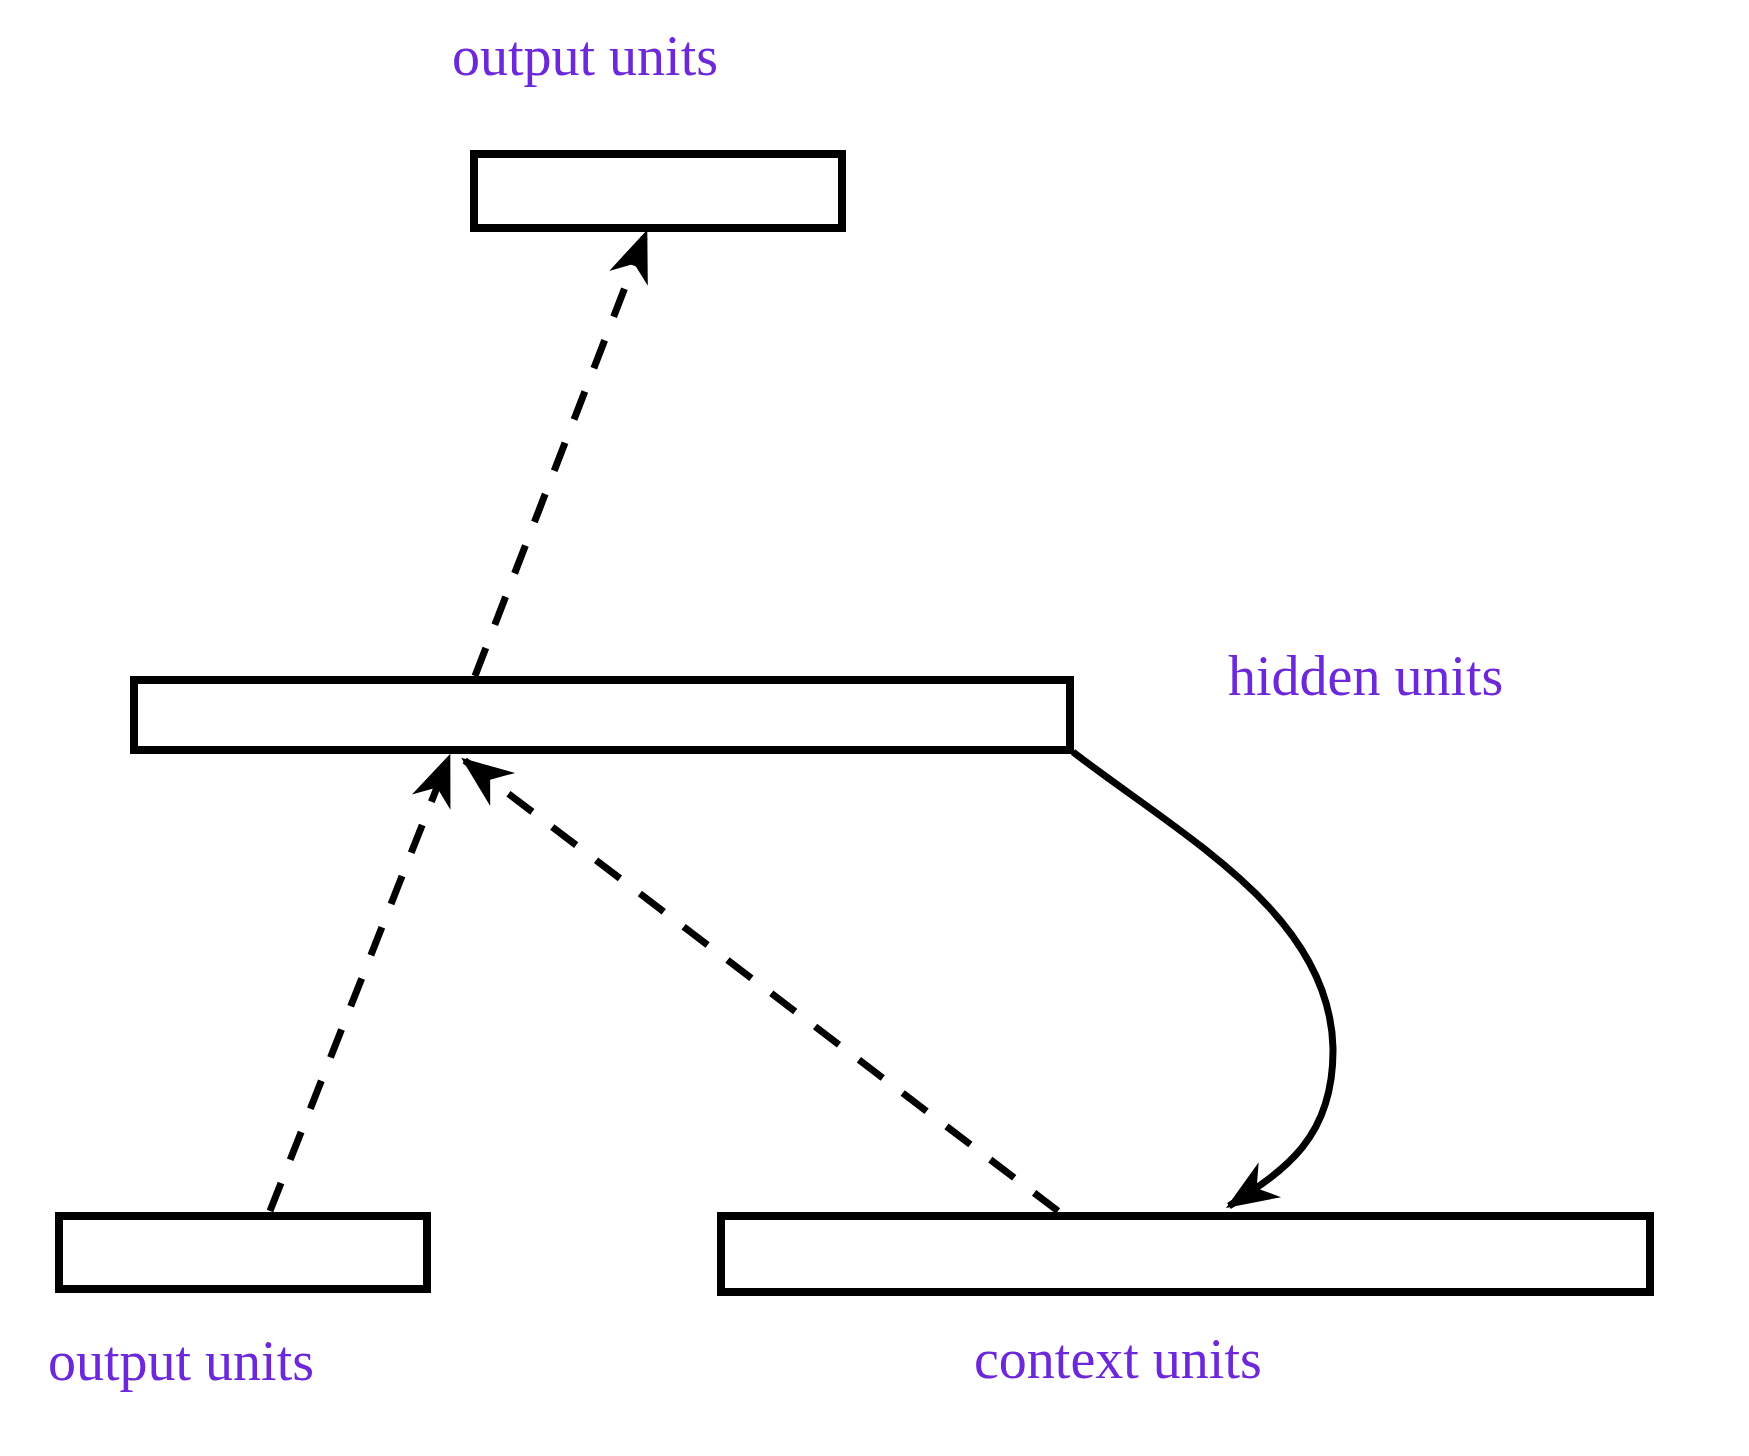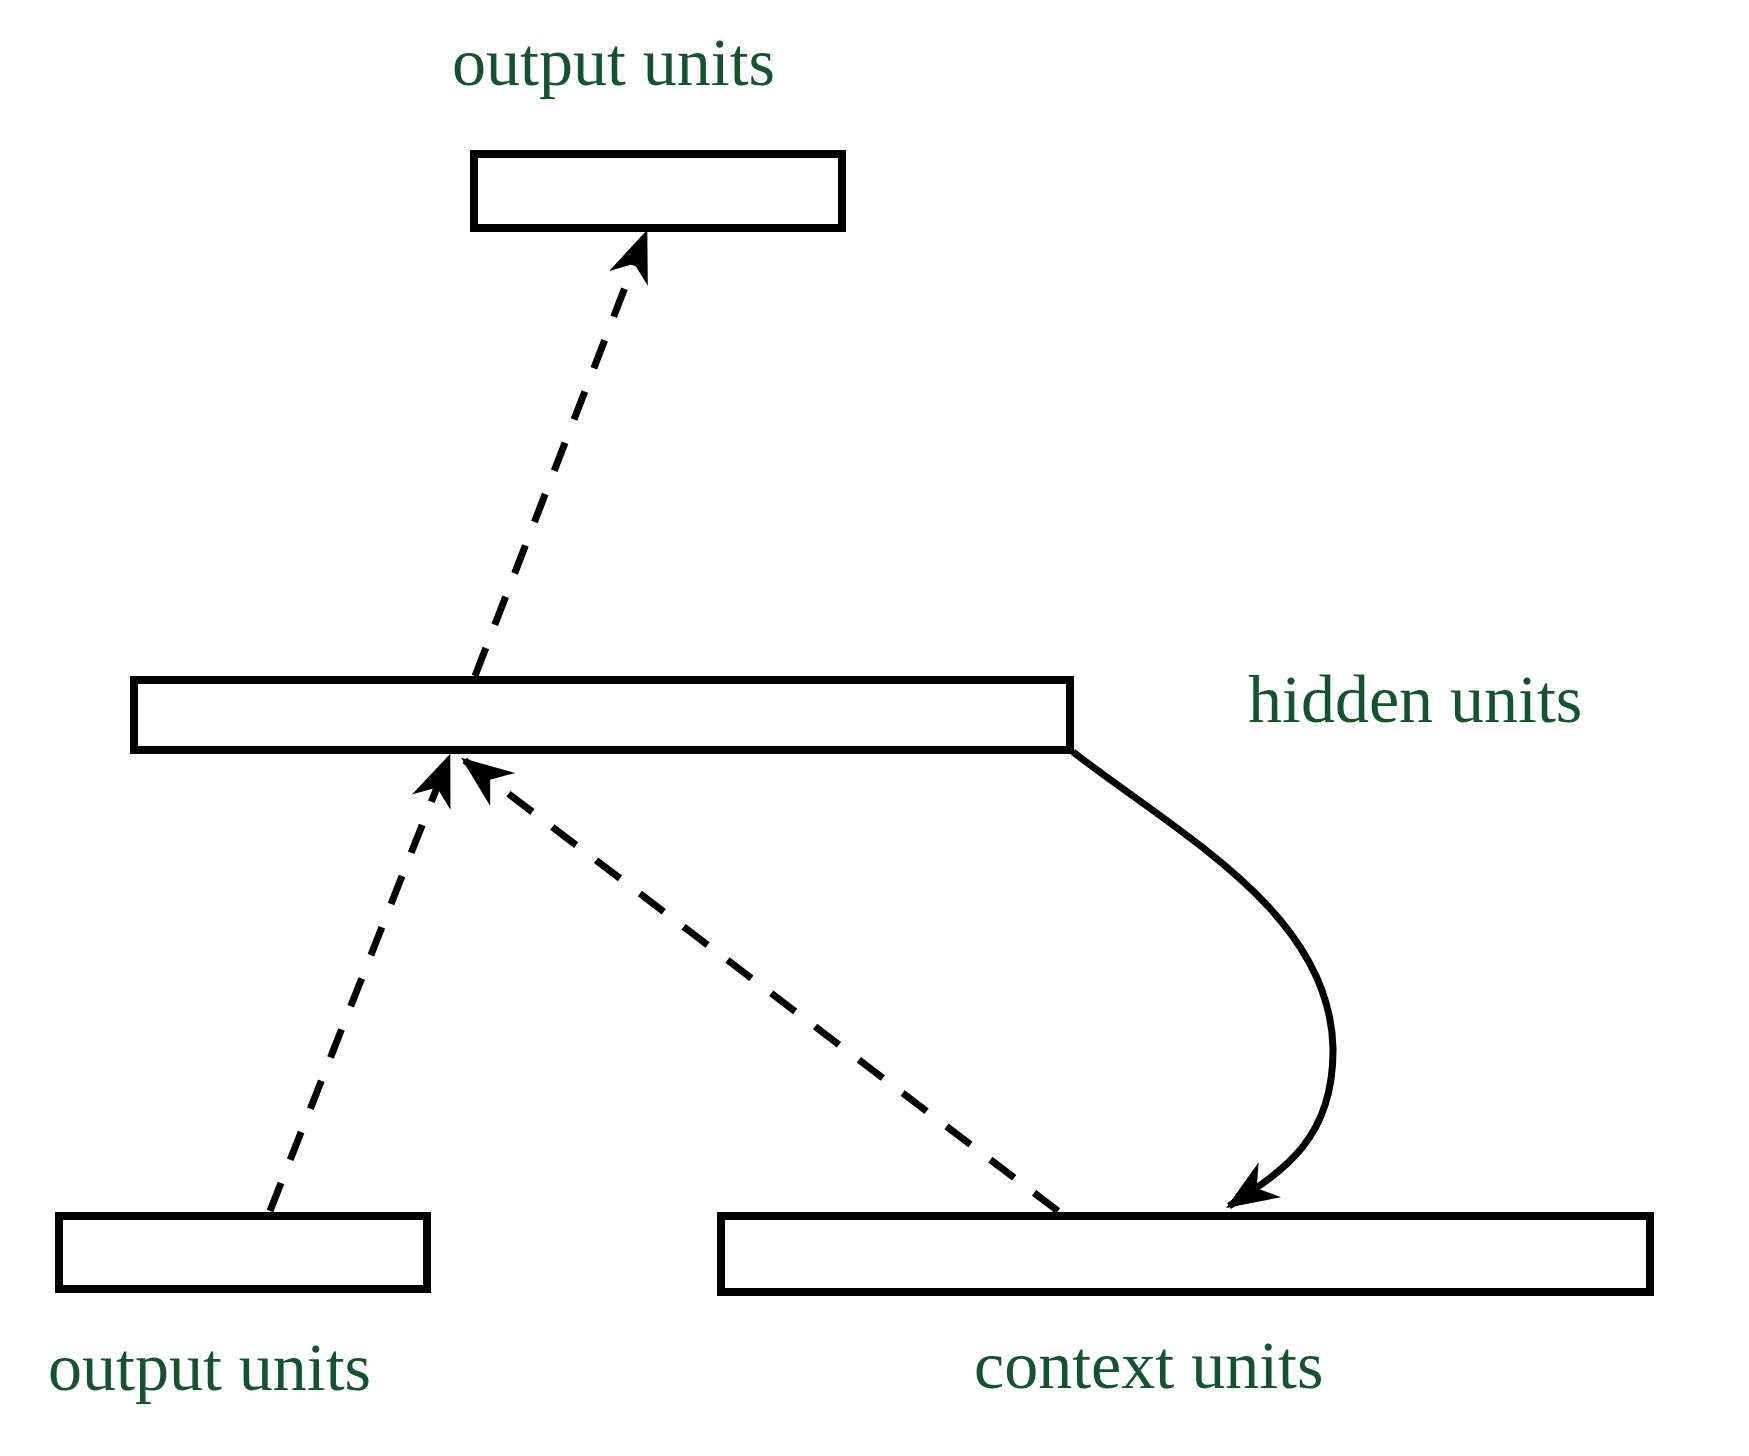--- a/index.html
+++ b/index.html
@@ -22,28 +22,28 @@
     box-sizing: border-box;
     border: 8px solid #000000;
     background: #ffffff;
   }
   .box-output  { left: 470px; top: 150px;  width: 376px; height: 82px; }
   .box-hidden  { left: 130px; top: 676px;  width: 944px; height: 78px; }
   .box-input   { left: 55px;  top: 1212px; width: 376px; height: 81px; }
   .box-context { left: 717px; top: 1212px; width: 937px; height: 84px; }
   .label {
     position: absolute;
-    font-size: 68px;
+    font-size: 56px;
     line-height: 1;
-    color: #14532d;
+    color: #6d28d9;
     white-space: nowrap;
     letter-spacing: 0;
   }
   .label-output  { left: 452px;  top: 28px;   }
-  .label-hidden  { left: 1228px; top: 665px; margin-left: 20px;  }
+  .label-hidden  { left: 1228px; top: 648px;  }
   .label-input   { left: 48px;   top: 1333px; }
   .label-context { left: 974px;  top: 1331px; }
   .edge-dashed {
     stroke: #000000;
     stroke-width: 7;
     stroke-dasharray: 30 25;
     fill: none;
   }
   .edge-solid {
     stroke: #000000;

